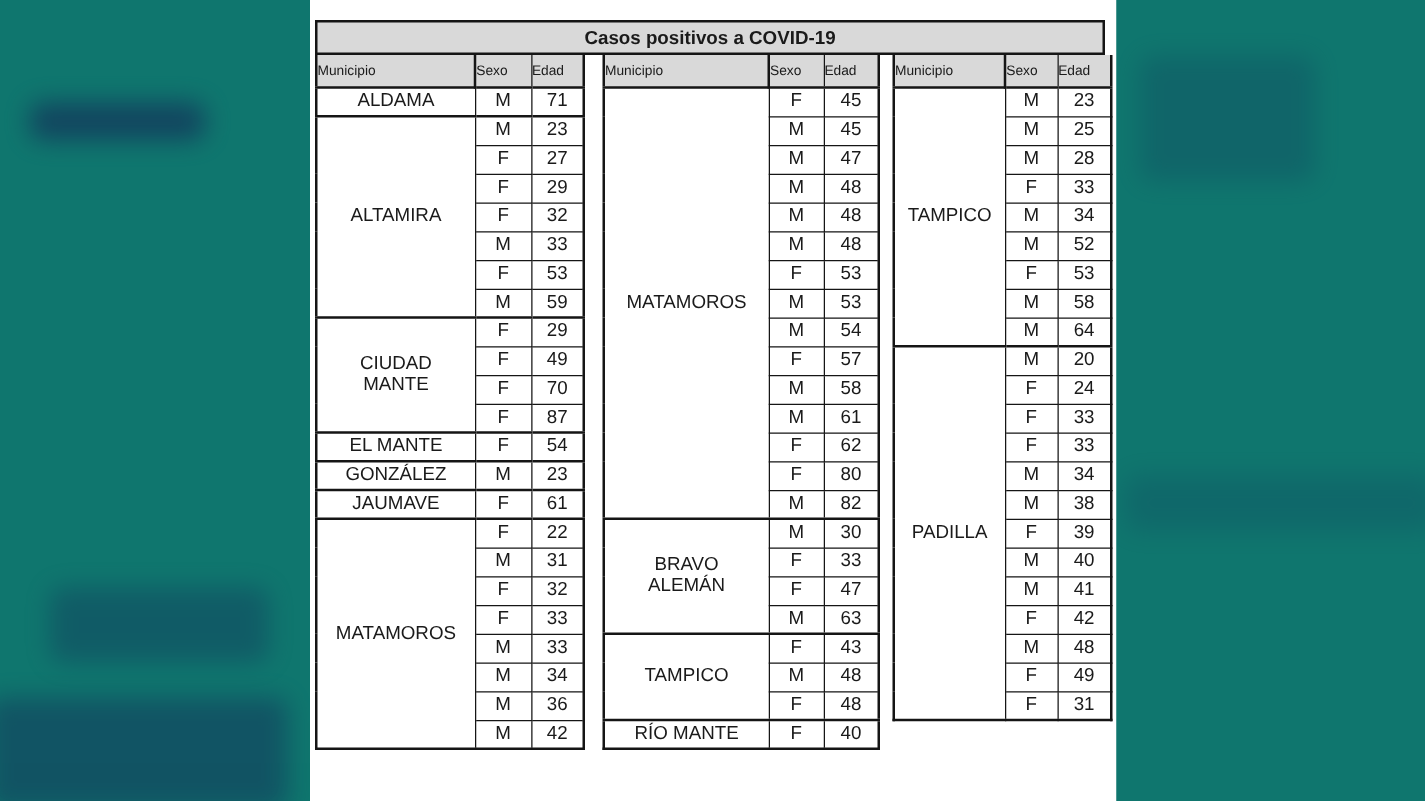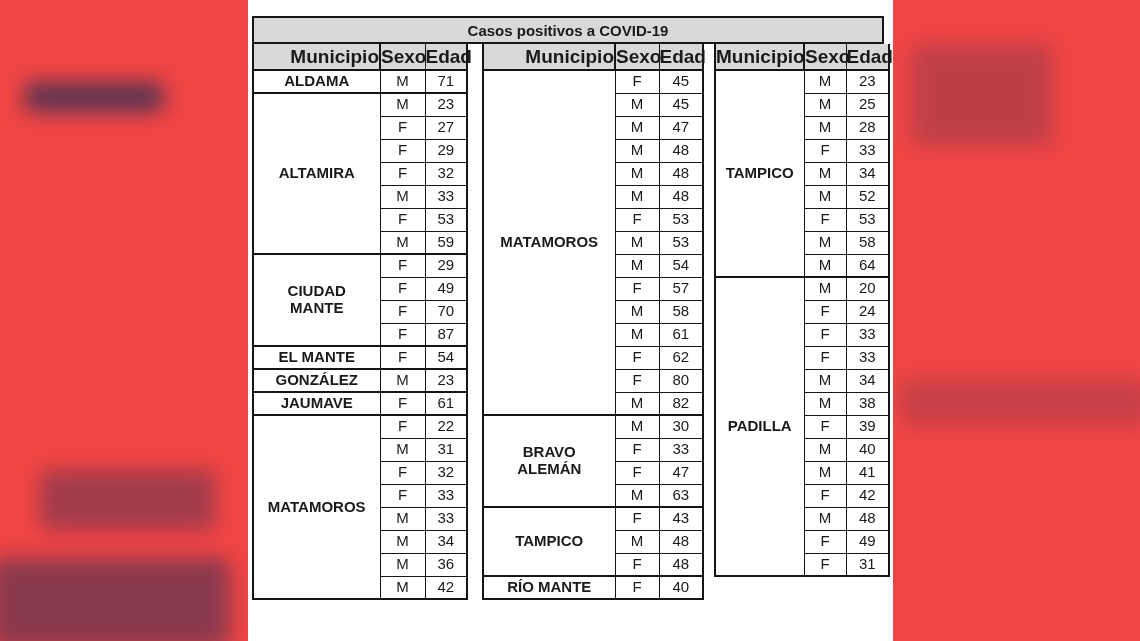--- a/index.html
+++ b/index.html
@@ -2,21 +2,21 @@
 <html><head>
 <meta charset="utf-8">
 <style>
   * { box-sizing: border-box; margin: 0; padding: 0; }
   html, body { width: 1140px; height: 641px; }
   body { font-family: "Liberation Sans", sans-serif; color: #1a1a1a; }
 
   .stage {
     position: relative;
     width: 1140px; height: 641px;
-    background: #ef4444;
+    background: #0f766e;
     overflow: hidden;
   }
 
   
   .blob {
     position: absolute;
     background: #142c58;
     filter: blur(10px);
     border-radius: 10px;
   }
@@ -61,40 +61,40 @@
   .g0 col.c0 { width: 127px; } .g0 col.c1 { width: 45px; } .g0 col.c2 { width: 42px; }
   .g1 col.c0 { width: 132px; } .g1 col.c1 { width: 44px; } .g1 col.c2 { width: 44px; }
   .g2 col.c0 { width: 89px;  } .g2 col.c1 { width: 42px; } .g2 col.c2 { width: 43px; }
 
   table.grp th {
     border: 1px solid #151515;
     border-top: 0;
     border-bottom: 2px solid #151515;
     background: #d9d9d9;
     height: 26px;
-    font-size: 19px;
-    font-weight: bold;
-    text-align: right;
+    font-size: 11px;
+    font-weight: normal;
+    text-align: left;
   }
   table.grp th:first-child { border-right: 2px solid #151515; }
 
   table.grp td {
     border: 1px solid #151515;
     height: 23px;
     font-size: 15px;
     text-align: center;
     vertical-align: middle;
     line-height: 1.12;
     background: #ffffff;
   }
   table.grp tr.mstart td { border-top: 2px solid #151515; }
 
   td.muni {
     background: #d9d9d9;
-    font-weight: bold;
+    font-weight: normal;
     white-space: pre-line;
     border-right: 2px solid #151515;
     padding: 0 4px;
   }
 </style>
 </head>
 <body>
 
 <div class="stage">
   <div class="blob b1"></div>

